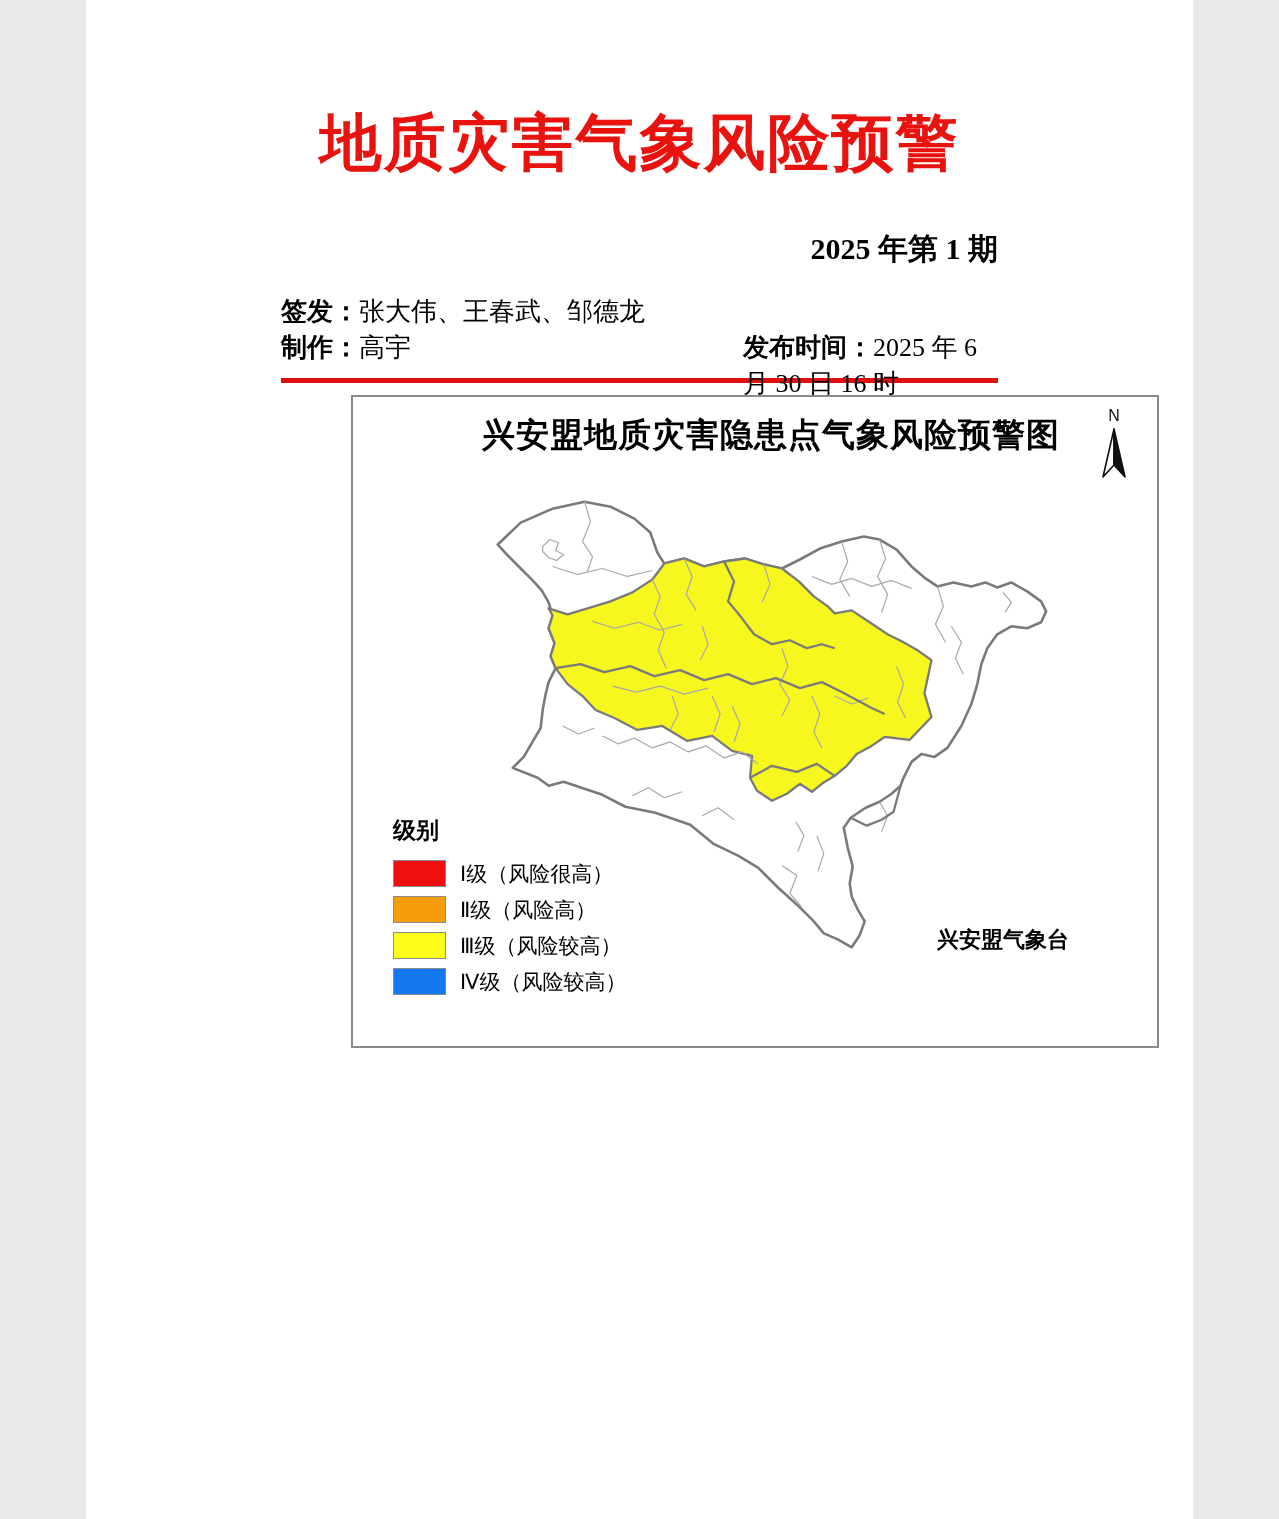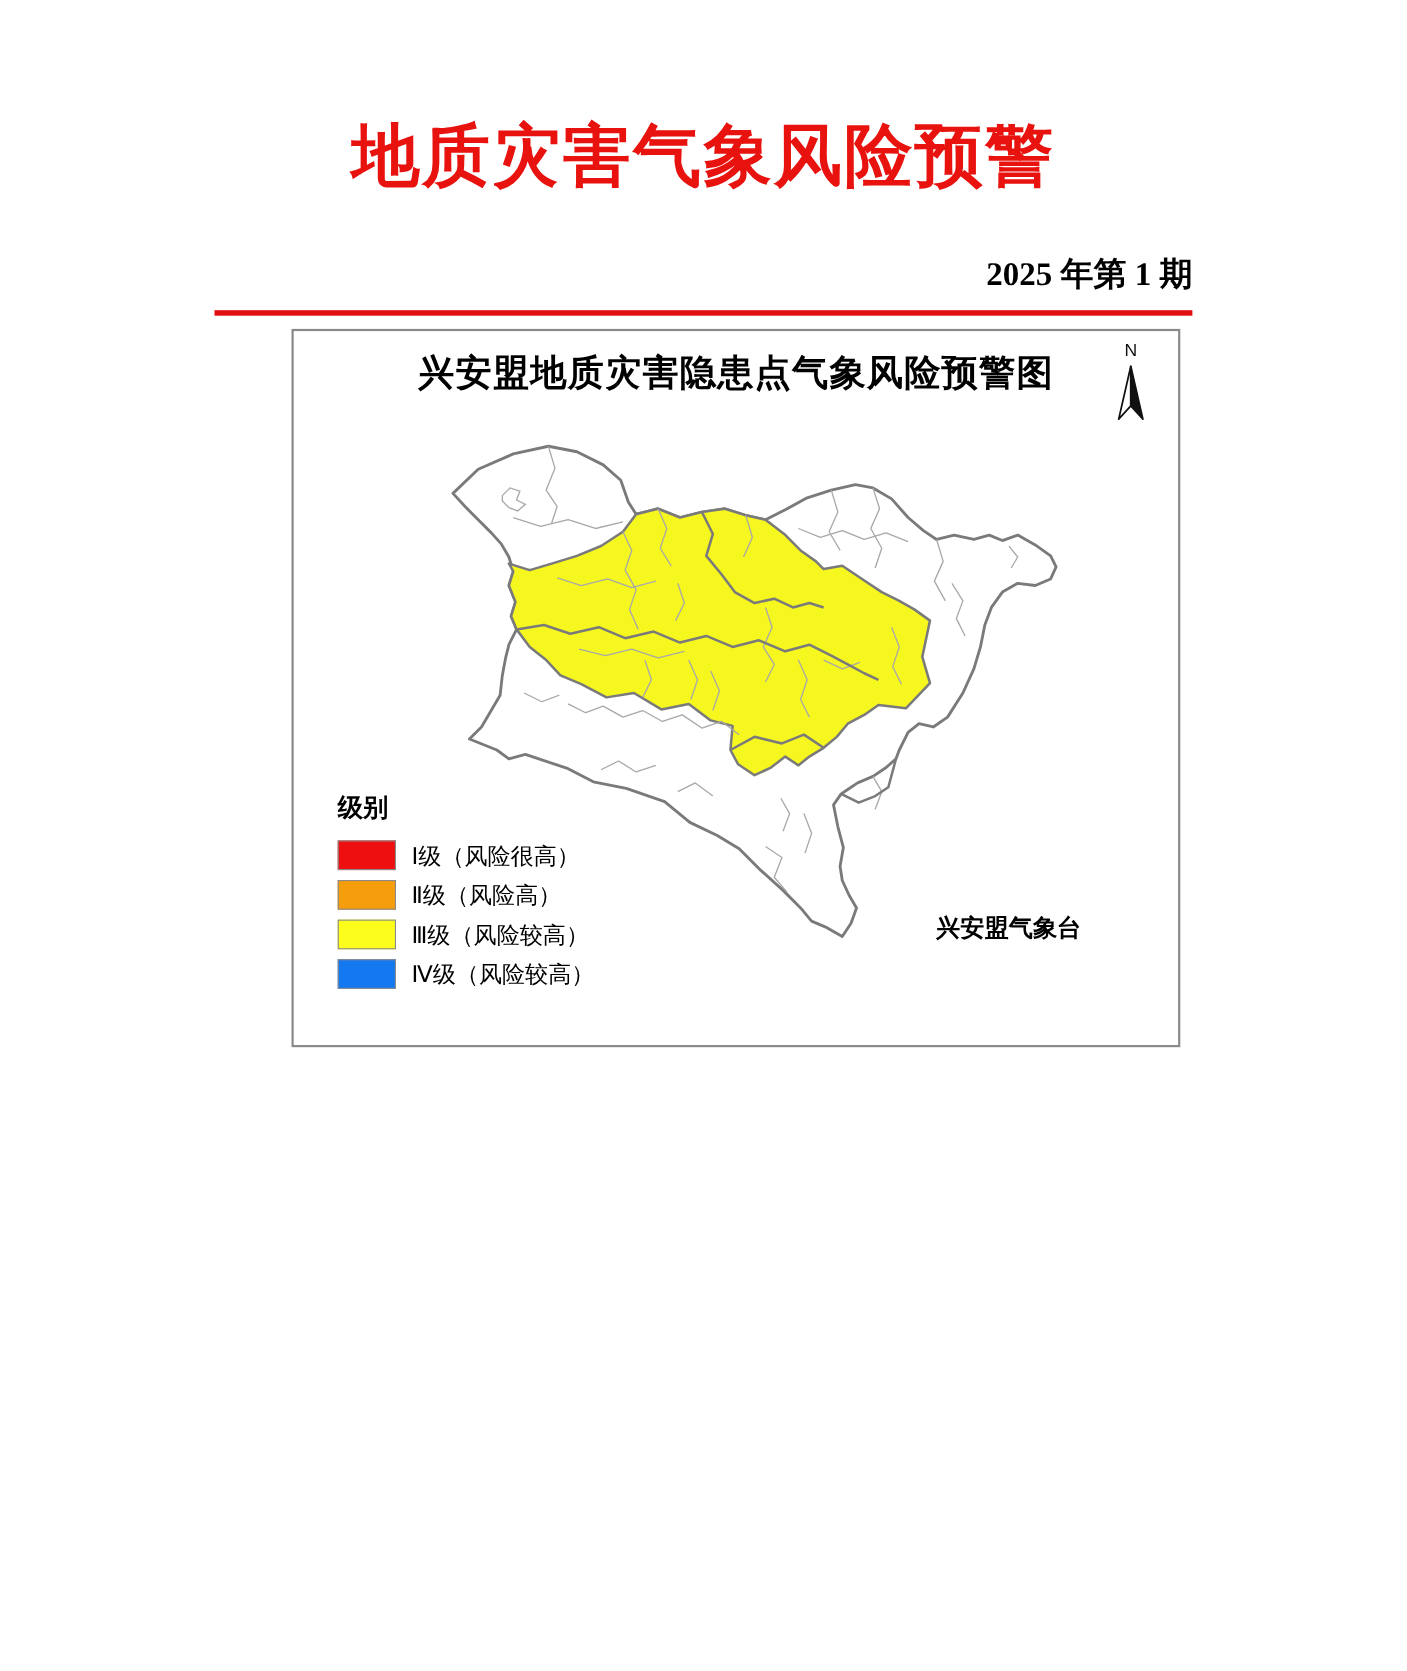--- a/index.html
+++ b/index.html
@@ -1,18 +1,18 @@
 <!DOCTYPE html>
 <html><head>
 <meta charset="utf-8">
 <style>
   html,body { margin:0; padding:0; background:#e9e9e9; }
   .page {
     position:relative;
-    width:1279px; height:1519px;
+    width:1107px; height:1519px;
     margin:0 auto;
     background:#ffffff;
     font-family:"Liberation Serif","DejaVu Serif",serif;
     color:#000;
     overflow:hidden;
   }
   .content { padding:100px 195px 0 195px; }
   .doc-title {
     text-align:center;
     font-size:62px;
@@ -46,20 +46,21 @@
     border:2px solid #8a8a8a;
     background:#ffffff;
     font-family:"Liberation Sans","DejaVu Sans",sans-serif;
   }
   .map-svg { position:absolute; left:0; top:0; }
   .map-title {
     position:absolute; top:16px; left:0; width:100%;
     text-align:center;
     font-size:33px; font-weight:bold;
     letter-spacing:1px;
+    padding-left:16px;
   }
   .north { position:absolute; top:10px; right:24px; width:38px; text-align:center; }
   .north-n { font-size:16px; line-height:18px; color:#111; }
   .legend { position:absolute; left:40px; top:418px; }
   .legend-header { font-size:23px; font-weight:bold; margin-bottom:14px; }
   .legend-row { display:flex; align-items:center; margin-bottom:8px; height:28px; }
   .legend-swatch {
     width:53px; height:27px;
     border:1px solid #8a8a8a;
     box-sizing:border-box;
@@ -81,20 +82,29 @@
 </head>
 <body>
 
 <div class="page">
   <div class="content">
 
     <div class="doc-title" style="color: rgb(232, 18, 14);">地质灾害气象风险预警</div>
 
     <div class="doc-issue">2025 年第 1 期</div>
 
+    <div class="meta">
+      <div class="meta-line">
+        <span class="lbl">签发：</span><span>张大伟、王春武、邹德龙</span>
+      </div>
+      <div class="meta-line meta-line2">
+        <span><span class="lbl">制作：</span><span>高宇</span></span>
+        <span class="publish"><span class="lbl">发布时间：</span><span>2025 年 6 月 30 日 16 时</span></span>
+      </div>
+    </div>
 
     <div class="red-rule" style="background-color: rgb(224, 16, 16);"></div>
 
 
     <div class="map-figure">
 
       <svg class="map-svg" width="804" height="649" viewBox="0 0 806 651">
 
         <path d="M145,148 L168,126 L200,112 L232,105 L258,110 L282,122 L298,136 L305,156 L312,167
              L332,162 L352,170 L372,165 L393,162 L412,168 L430,172

